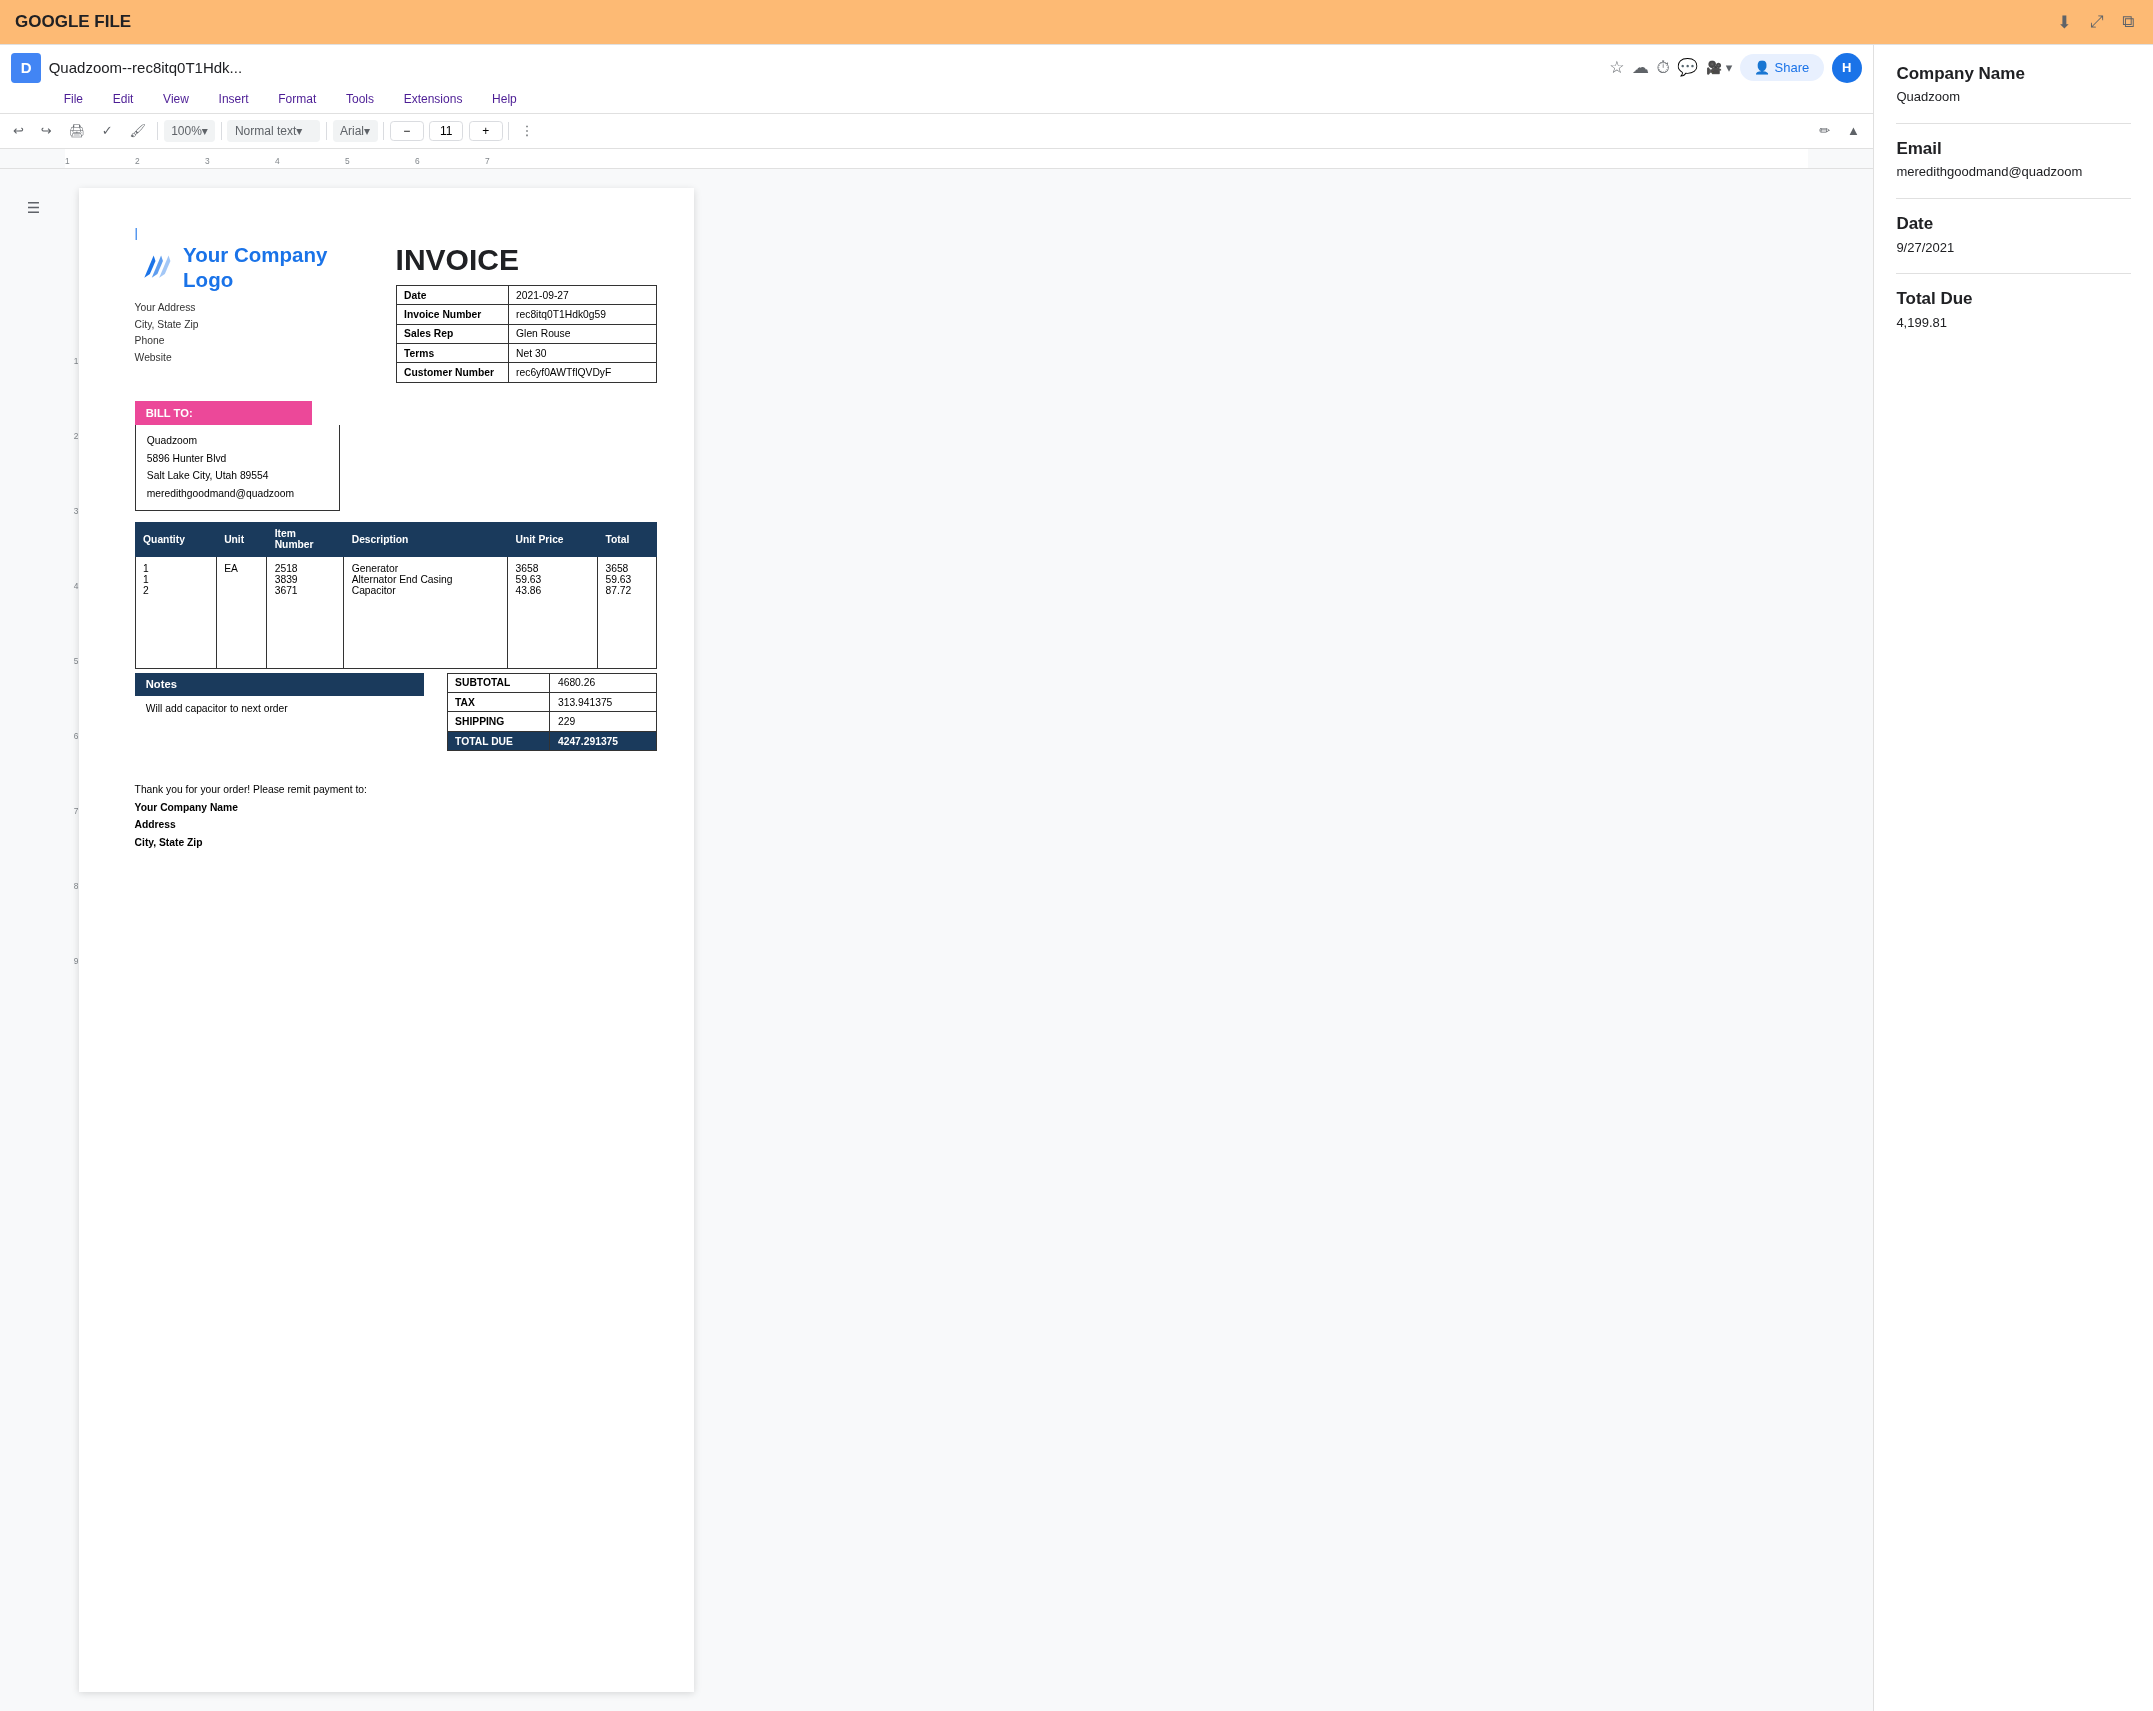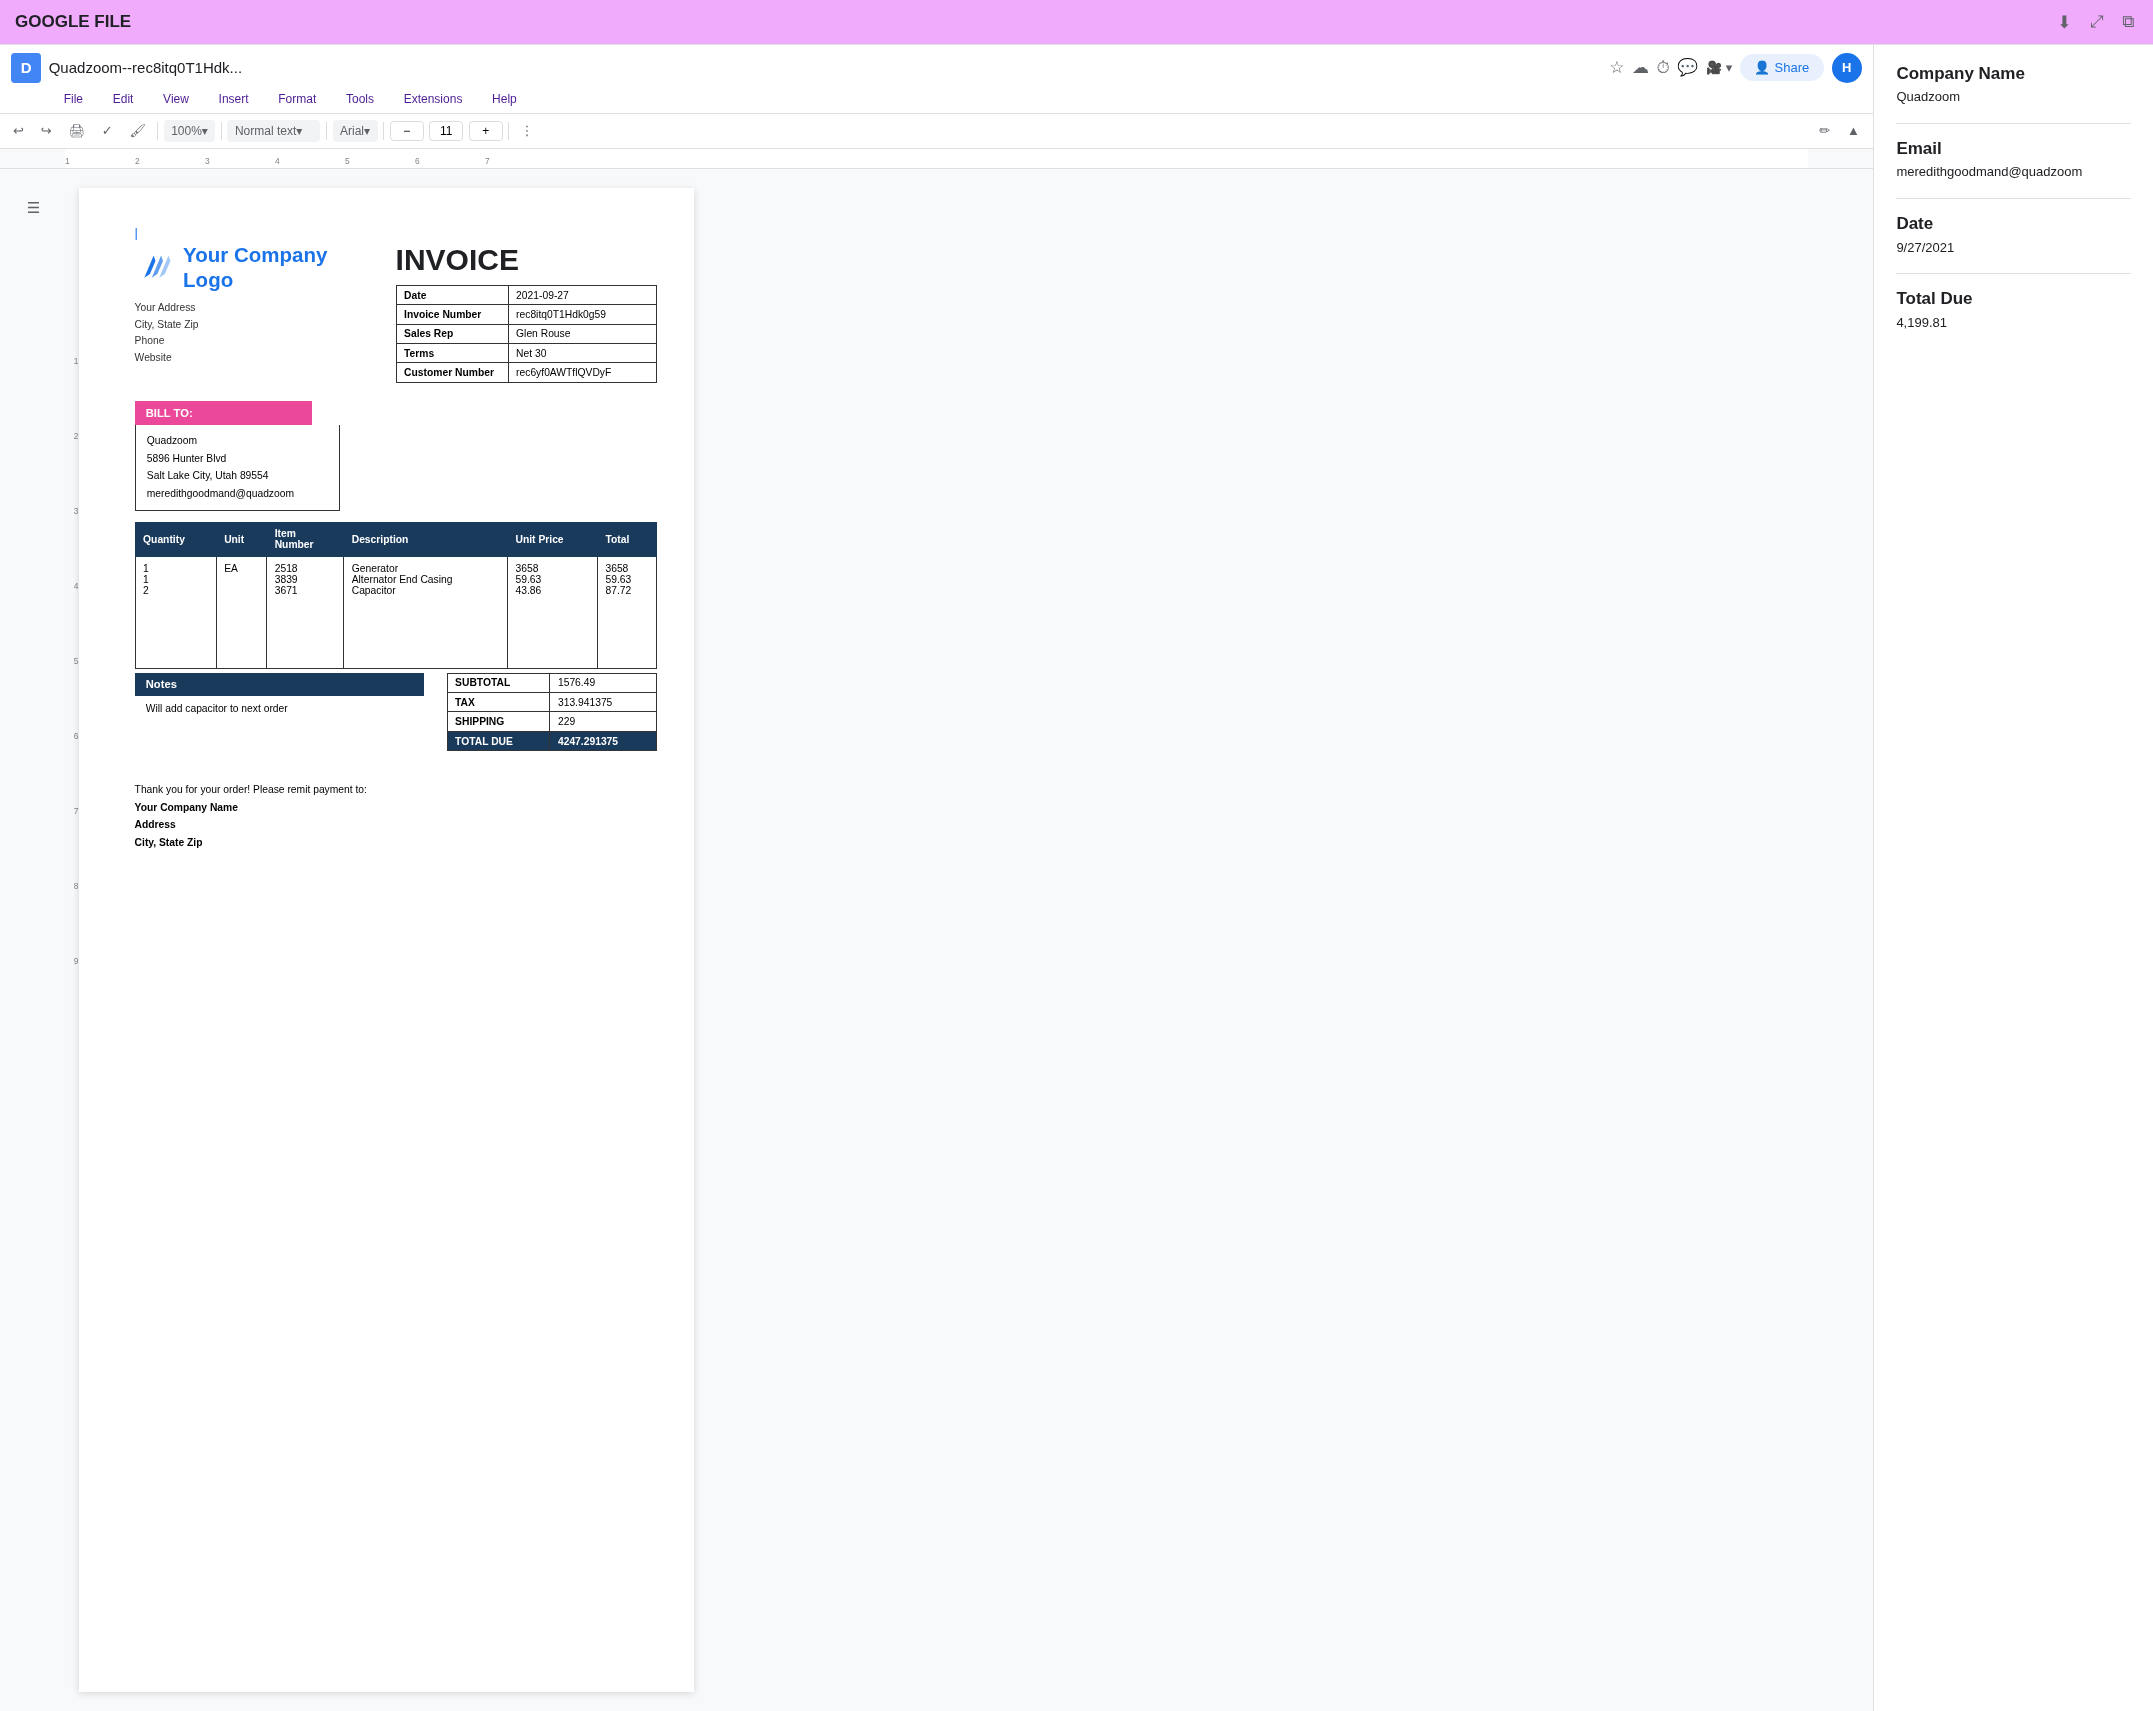--- a/index.html
+++ b/index.html
@@ -1,20 +1,20 @@
 <!DOCTYPE html>
 <html style="font-size:15px"><head>
   <meta charset="utf-8">
   <style>
     * { box-sizing: border-box; margin: 0; padding: 0; }
     body { font-family: Arial, sans-serif; background: #f0f0f0; display: flex; flex-direction: column; min-height: 100vh; }
 
     
     .top-bar {
-      background: #f0abfc;
+      background: #fdba74;
       display: flex;
       align-items: center;
       padding: 0 15px;
       height: 45px;
       border-bottom: 0.9px solid #e0e0e0;
     }
     .top-bar-title {
       font-size: 17px;
       font-weight: 700;
       color: #202124;
@@ -632,21 +632,21 @@
 
         <div class="bottom-section">
           <div class="notes-section">
             <div class="notes-header">Notes</div>
             <div class="notes-content">Will add capacitor to next order</div>
           </div>
           <table class="totals-table">
             <tbody>
                 <tr>
               <td>SUBTOTAL</td>
-              <td>1576.49</td>
+              <td>4680.26</td>
             </tr>
             <tr>
               <td>TAX</td>
               <td>313.941375</td>
             </tr>
             <tr>
               <td>SHIPPING</td>
               <td>229</td>
             </tr>
             <tr class="total-due-row">

